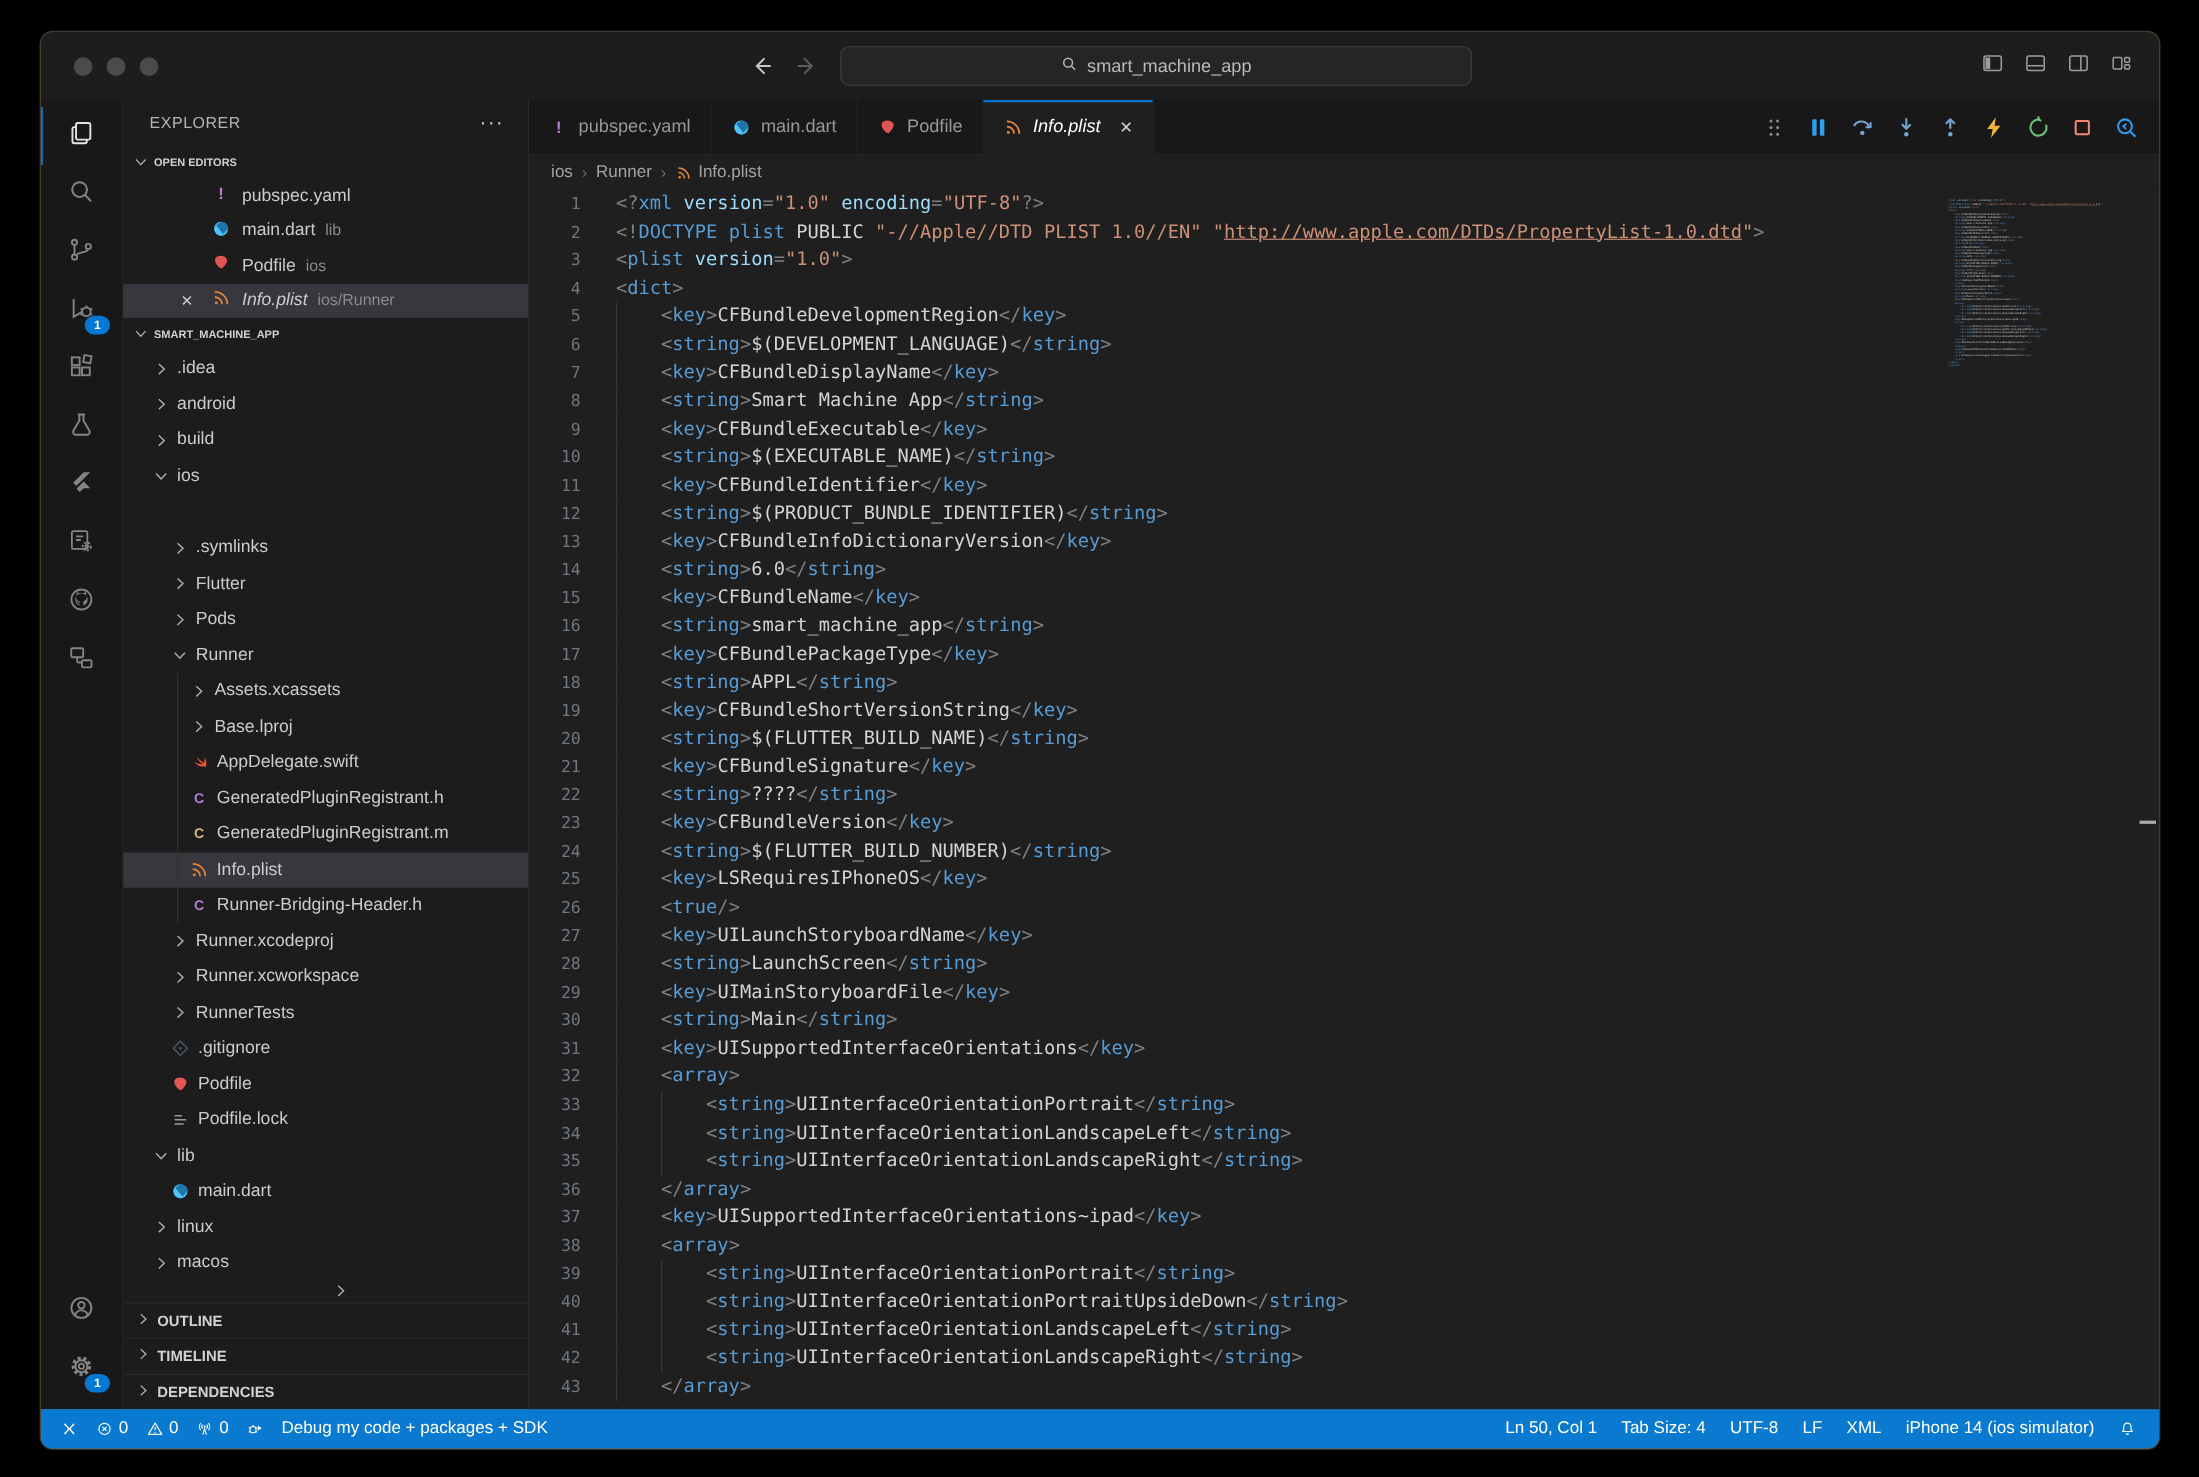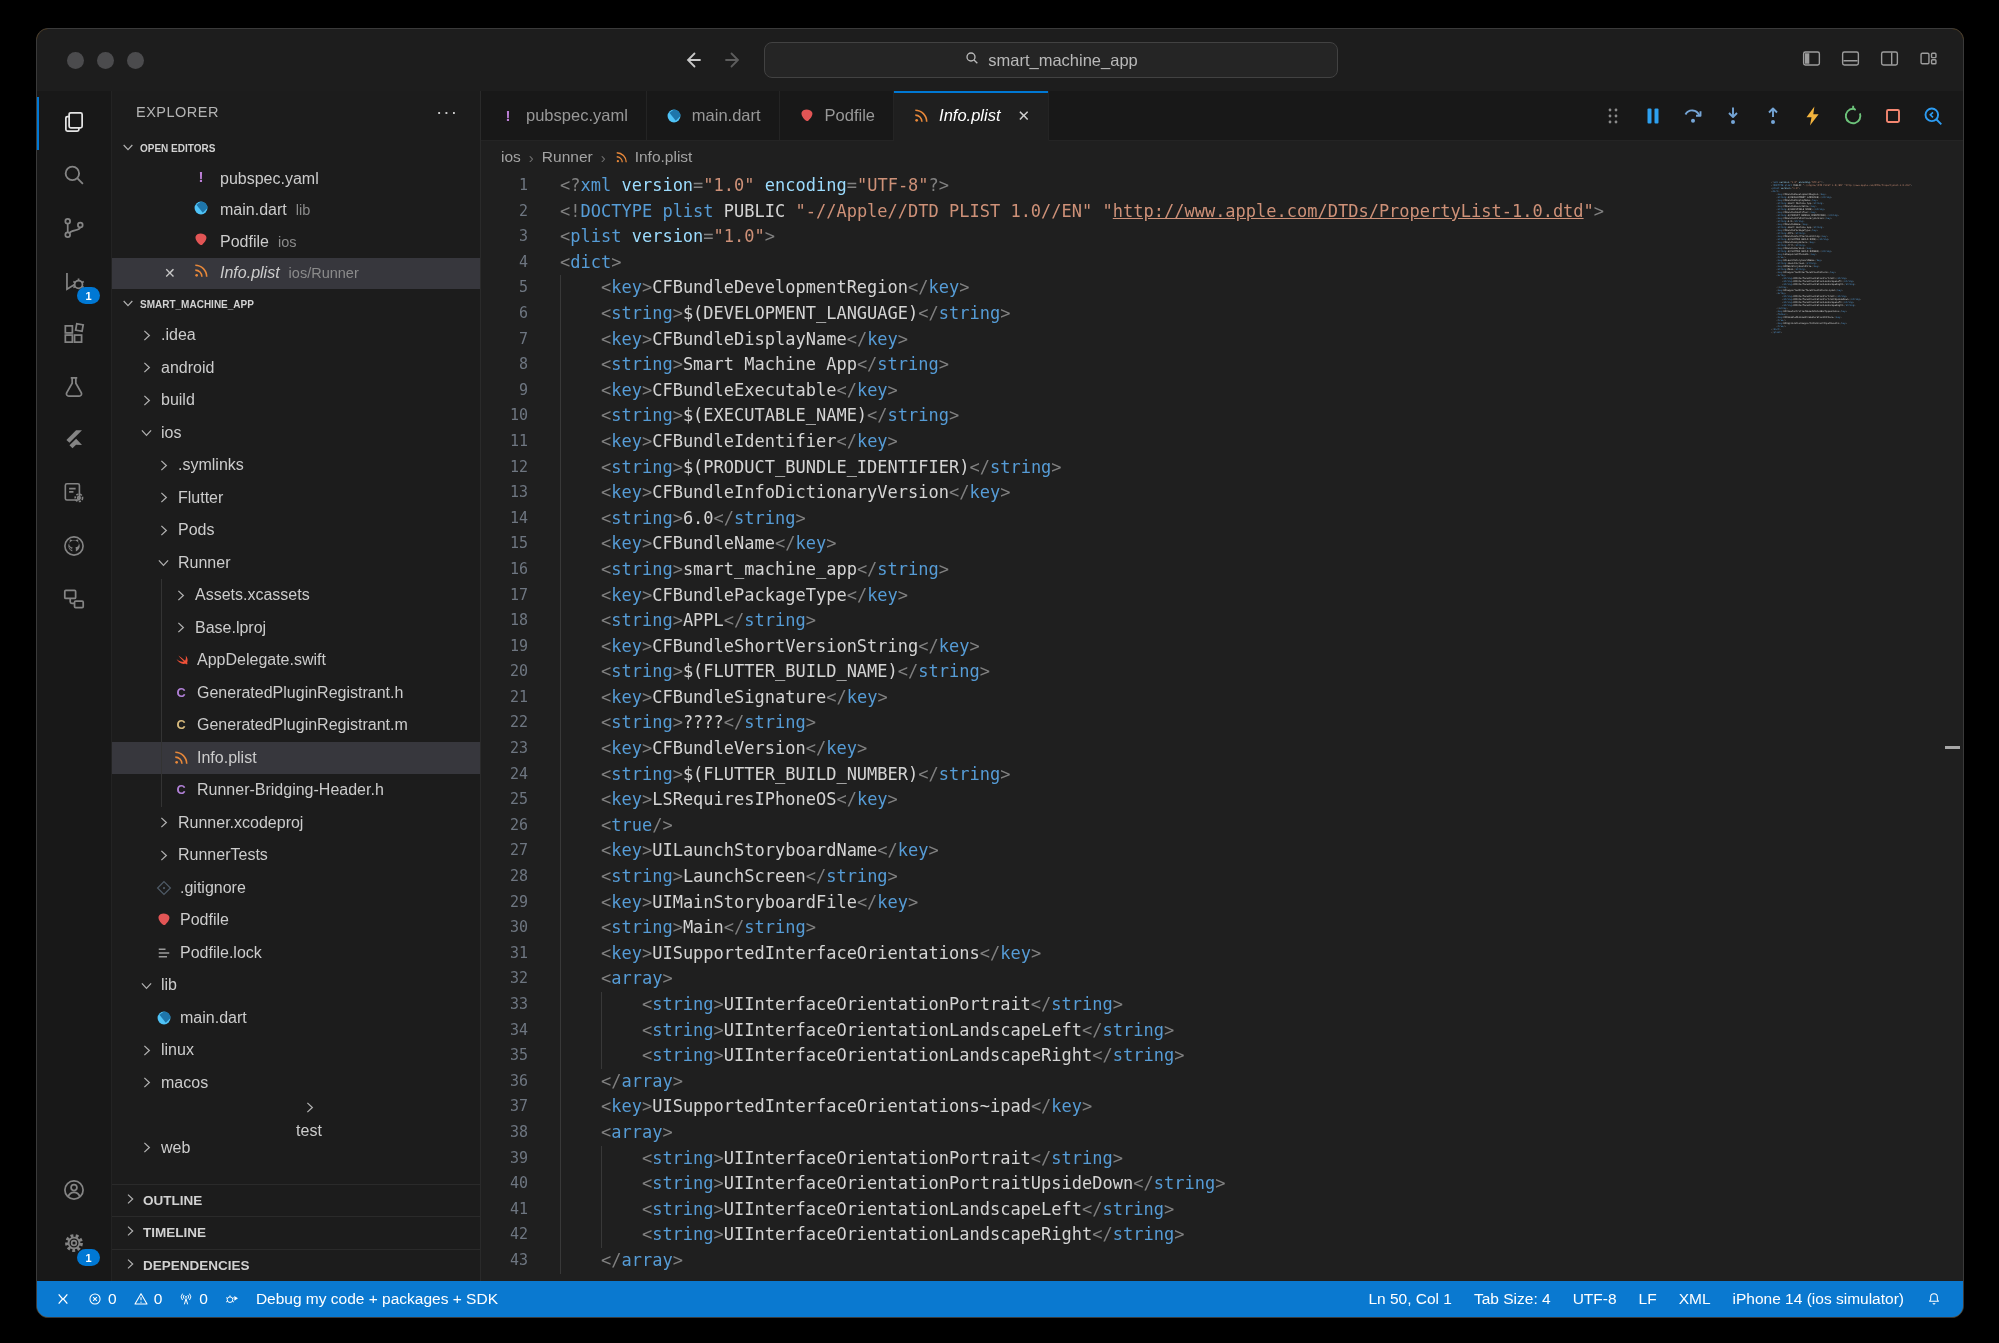--- a/index.html
+++ b/index.html
@@ -328,21 +328,21 @@
                   <path d="m9 5.5 7 6.5-7 6.5"></path>
                 </svg></span>
               <span>build</span>
             </div>
             <div class="tree-row" style="padding-left: 26px;">
               <span class="chev"><svg viewBox="0 0 24 24" fill="none" stroke="currentColor" stroke-width="1.8">
                   <path d="m5.5 9 6.5 7 6.5-7"></path>
                 </svg></span>
               <span>ios</span>
             </div>
-            <div class="tree-row" style="padding-left: 43px;">
+            <div class="tree-row" style="padding-left: 43px; margin-top: 33px;">
               <span class="chev"><svg viewBox="0 0 24 24" fill="none" stroke="currentColor" stroke-width="1.8">
                   <path d="m9 5.5 7 6.5-7 6.5"></path>
                 </svg></span>
               <span>.symlinks</span>
             </div>
             <div class="tree-row" style="padding-left: 43px;">
               <span class="chev"><svg viewBox="0 0 24 24" fill="none" stroke="currentColor" stroke-width="1.8">
                   <path d="m9 5.5 7 6.5-7 6.5"></path>
                 </svg></span>
               <span>Flutter</span>
@@ -418,20 +418,26 @@
                   <text x="12" y="17.5" text-anchor="middle" font-size="17" font-weight="bold" fill="#b180d7" font-family="Liberation Sans">C</text>
                 </svg>
               </span>
               <span>Runner-Bridging-Header.h</span>
             </div>
             <div class="tree-row" style="padding-left: 43px;">
               <span class="chev"><svg viewBox="0 0 24 24" fill="none" stroke="currentColor" stroke-width="1.8">
                   <path d="m9 5.5 7 6.5-7 6.5"></path>
                 </svg></span>
               <span>Runner.xcodeproj</span>
+            </div>
+            <div class="tree-row" style="padding-left: 43px;">
+              <span class="chev"><svg viewBox="0 0 24 24" fill="none" stroke="currentColor" stroke-width="1.8">
+                  <path d="m9 5.5 7 6.5-7 6.5"></path>
+                </svg></span>
+              <span>Runner.xcworkspace</span>
             </div>
             <div class="tree-row" style="padding-left: 43px;">
               <span class="chev"><svg viewBox="0 0 24 24" fill="none" stroke="currentColor" stroke-width="1.8">
                   <path d="m9 5.5 7 6.5-7 6.5"></path>
                 </svg></span>
               <span>RunnerTests</span>
             </div>
             <div class="tree-row" style="padding-left: 43px;">
               <span class="ficon">
                 <svg viewBox="0 0 24 24" fill="none" stroke="#4e5a66" stroke-width="1.7">

